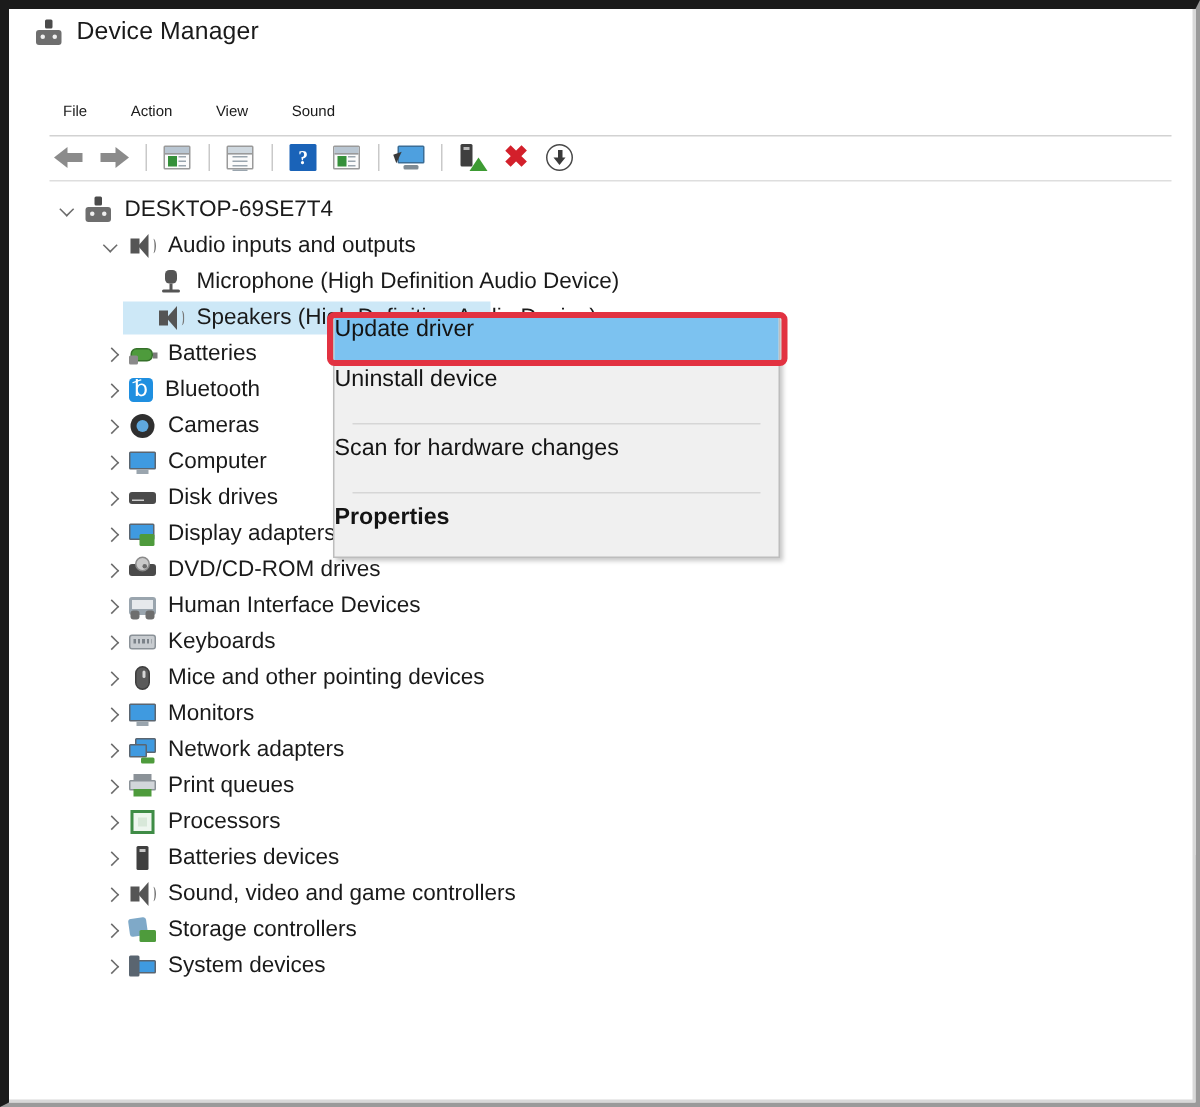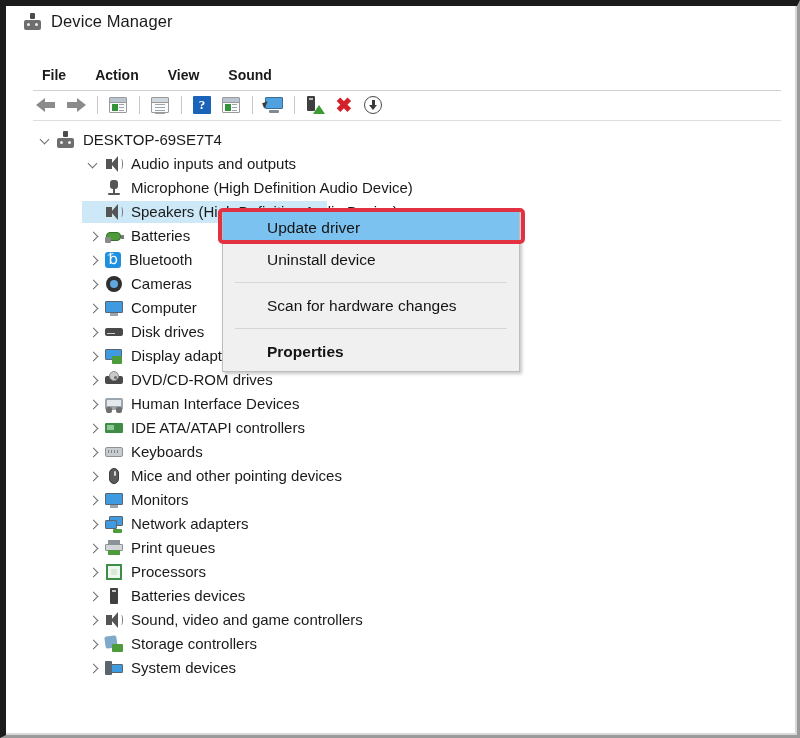--- a/index.html
+++ b/index.html
@@ -103,26 +103,25 @@
     position: absolute;
     left: 0; top: 55px;
     width: 791px;
     height: 27px;
     display: flex;
     align-items: center;
     padding-left: 36px;
     box-sizing: border-box;
   }
   .menu-item {
-    font-size: 14px;
+    font-size: 10px;
     color: #1a1a1a;
     margin-right: 29px;
     cursor: default;
     white-space: nowrap;
-    font-weight: bold;
   }
   #menu-sep {
     position: absolute;
     left: 27px; top: 84px;
     width: 748px;
     height: 1px;
     background: #d2d2d2;
   }
 
   
@@ -375,21 +374,21 @@
     position: absolute;
     left: 0; top: 1px;
     height: 22px;
     background: #cde8f7;
     z-index: -1;
   }
   .row.selected { z-index: 0; }
 
   
   .ind0 { padding-left: 33px; text-align: center; }
-  .ind1 { padding-left: 81px; }
+  .ind1 { padding-left: 62px; }
   .ind2 { padding-left: 81px; }
 
   
   .g-pc .stalk { position:absolute; left:6px; top:0; width:5px; height:6px; background:#4b4b4b; border-radius:1px;}
   .g-pc .base  { position:absolute; left:0px; top:7px; width:17px; height:10px; background:#6e6e6e; border-radius:2px;}
   .g-pc .base::before, .g-pc .base::after{content:"";position:absolute;top:3px;width:3px;height:3px;background:#efefef;border-radius:50%;}
   .g-pc .base::before{left:3px;} .g-pc .base::after{right:3px;}
 
   .g-speaker .box { position:absolute; left:1px; top:4px; width:6px; height:10px; background:#555; }
   .g-speaker .cone { position:absolute; left:6px; top:1px; width:0;height:0;
@@ -497,22 +496,20 @@
     width: 298px;
     background: #f0f0f0;
     border: 1px solid #bdbdbd;
     box-shadow: 2px 2px 3px rgba(0,0,0,0.22);
     z-index: 20;
     box-sizing: border-box;
   }
   .ctx-item {
     height: 31px;
     display: flex;
-    align-items: center;
-    padding-left: 44px;
     font-size: 15.5px;
     color: #141414;
     box-sizing: border-box;
     white-space: nowrap;
   }
   .ctx-item.first { height: 33px; }
   .ctx-item.highlight {
     background: #7cc2f0;
   }
   .ctx-item.bold { font-weight: bold; }
@@ -755,27 +752,20 @@
     <div class="row ind1">
       <span class="chev"></span>
       <span class="ico g-hid">
         <span class="body"></span>
             <span class="p1"></span>
             <span class="p2"></span>
       </span>
       <span class="lbl">Human Interface Devices</span>
     </div>
 
-    <div class="row ind1">
-      <span class="chev"></span>
-      <span class="ico g-ide">
-        <span class="card"></span>
-      </span>
-      <span class="lbl">IDE ATA/ATAPI controllers</span>
-    </div>
 
     <div class="row ind1">
       <span class="chev"></span>
       <span class="ico g-kb">
         <span class="body"></span>
       </span>
       <span class="lbl">Keyboards</span>
     </div>
 
     <div class="row ind1">

